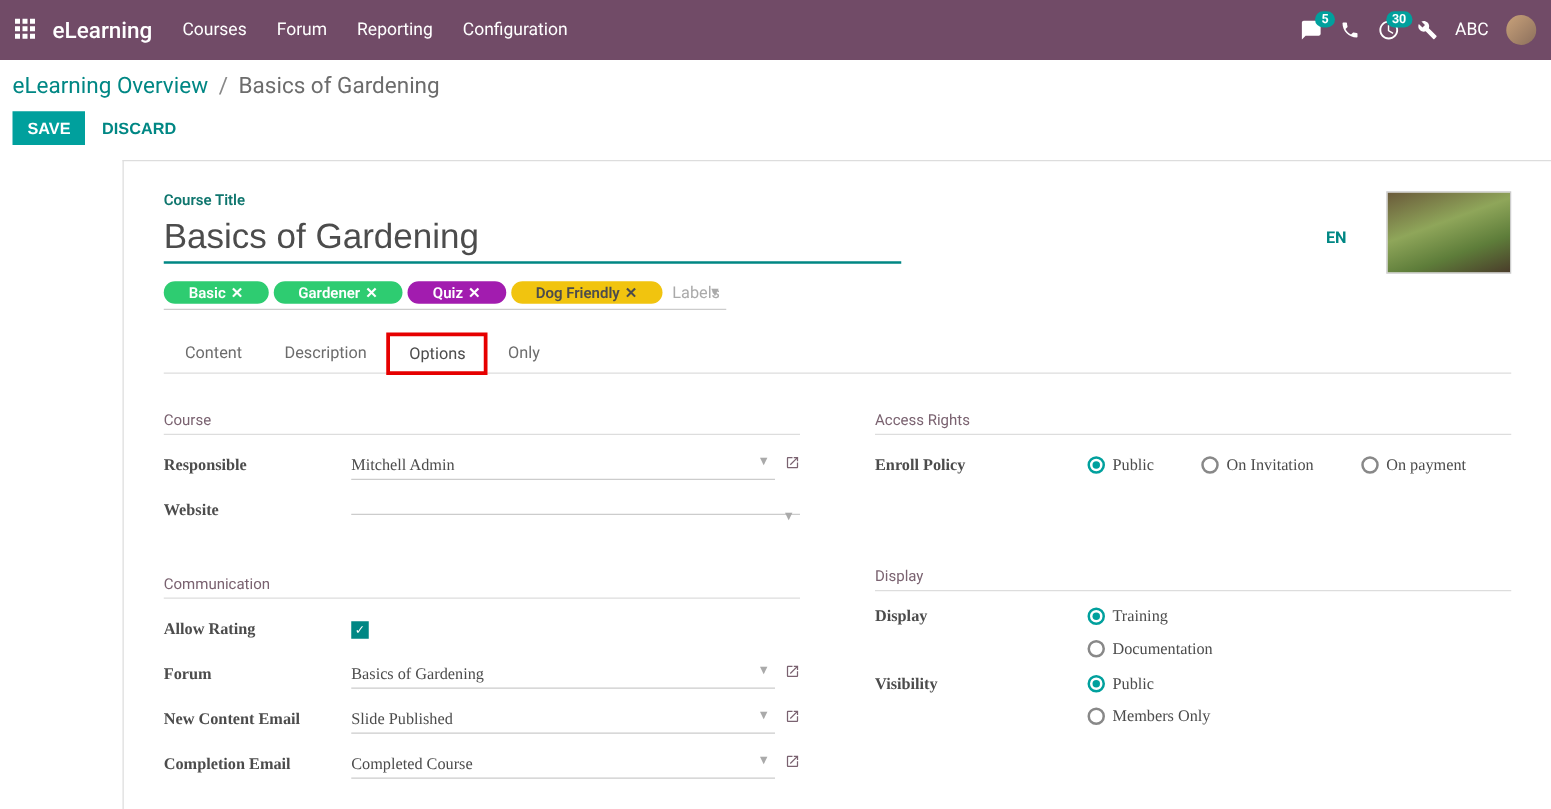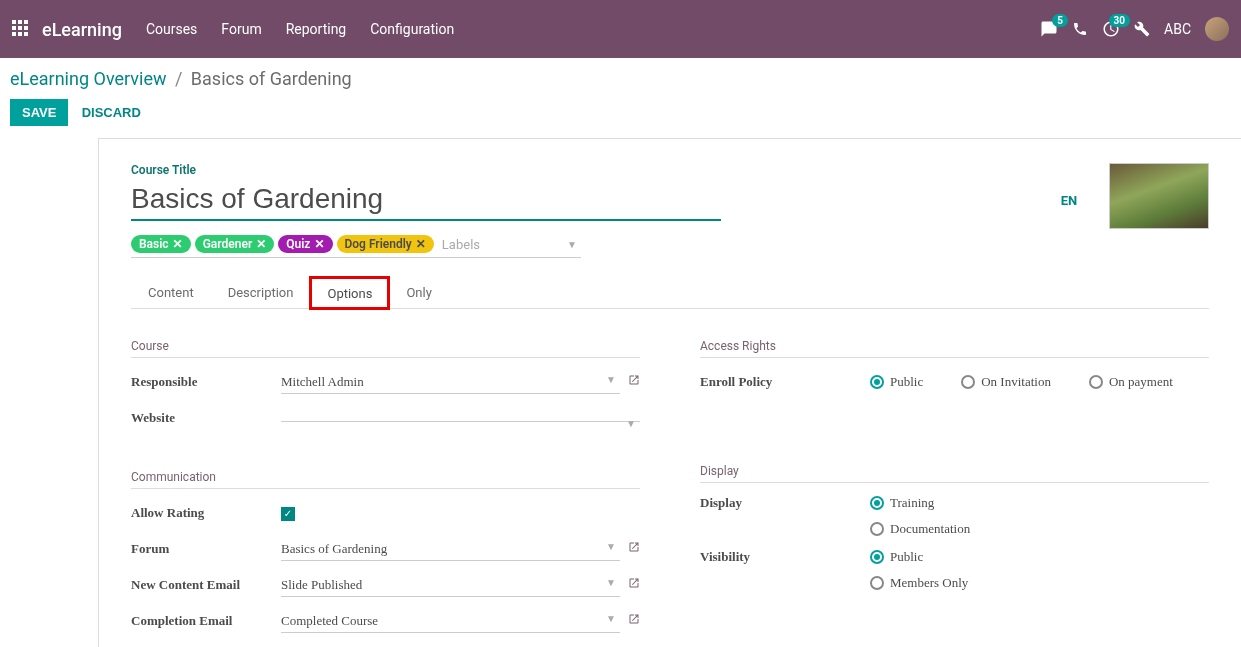--- a/index.html
+++ b/index.html
@@ -1,19 +1,19 @@
 <!DOCTYPE html>
 <html><head>
 <meta charset="utf-8">
 <style>
   * { box-sizing: border-box; margin: 0; padding: 0; }
   body { font-family: -apple-system, BlinkMacSystemFont, "Segoe UI", Roboto, sans-serif; font-size: 13px; color: #4c4c4c; background: #fff; width: 1241px; }
 
   
-  .navbar { background: #714B67; height: 58px; display: flex; align-items: center; padding: 0 12px; color: #fff; }
+  .navbar { background: #714B67; height: 48px; display: flex; align-items: center; padding: 0 12px; color: #fff; }
   .navbar .apps-icon { width: 18px; height: 18px; display: grid; grid-template-columns: repeat(3,4px); grid-template-rows: repeat(3,4px); gap: 2px; margin-right: 12px; cursor: pointer; }
   .navbar .apps-icon span { background: #fff; width: 4px; height: 4px; }
   .navbar .brand { font-size: 18px; font-weight: 500; margin-right: 24px; }
   .navbar .menu-item { margin-right: 24px; font-size: 14px; cursor: pointer; }
   .navbar .spacer { flex: 1; }
   .navbar .right-item { margin-left: 14px; display: flex; align-items: center; cursor: pointer; position: relative; }
   .navbar .badge { background: #00A09D; color: #fff; font-size: 10px; font-weight: bold; border-radius: 8px; padding: 1px 5px; position: absolute; top: -6px; right: -10px; }
   .navbar svg { fill: #fff; }
   .navbar .avatar { width: 24px; height: 24px; border-radius: 50%; background: linear-gradient(135deg,#c9a27a,#8b6f5c); margin-left: 14px; }
 
@@ -36,21 +36,21 @@
   .lang-col { width: 40px; text-align: center; }
   .img-col { width: 100px; margin-left: 20px; }
   .course-thumb { width: 100px; height: 66px; background: linear-gradient(160deg,#6a5a3a 0%,#8fa65a 40%,#5e7d3a 70%,#4a3c2a 100%); border: 1px solid #ccc; }
 
   .field-label-sm { font-size: 12px; font-weight: 600; color: #0f766e; margin-bottom: 4px; display: block; }
   .title-input { font-size: 28px; font-weight: 500; border: none; border-bottom: 2px solid #008784; width: 590px; padding: 2px 0 4px 0; outline: none; color: #4c4c4c; }
   .lang-btn { color: #008784; font-weight: bold; font-size: 13px; margin-top: 30px; display: inline-block; cursor: pointer; }
 
   
   .tags-row { margin-top: 14px; display: flex; align-items: center; border-bottom: 1px solid #ccc; width: 450px; padding-bottom: 4px; position: relative; }
-  .tag { border-radius: 10px; padding: 2px 8px; font-size: 12px; font-weight: 600; margin-right: 4px; display: inline-flex; align-items: center; cursor: pointer; }
+  .tag { border-radius: 10px; padding: 2px 20px; font-size: 12px; font-weight: 600; margin-right: 4px; display: inline-flex; align-items: center; cursor: pointer; }
   .tag .x { margin-left: 4px; font-weight: bold; }
   .tag-green { background: #2ecc71; color: #fff; }
   .tag-purple { background: #a21caf; color: #fff; }
   .tag-yellow { background: #f1c40f; color: #4c4c4c; }
   .tags-placeholder { color: #aaa; font-size: 13px; margin-left: 4px; }
   .tags-caret { position: absolute; right: 4px; color: #aaa; font-size: 10px; }
 
   
   .tabs { display: flex; border-bottom: 1px solid #ddd; margin-top: 18px; }
   .tab { padding: 8px 16px; font-size: 13px; color: #6c6c6c; cursor: pointer; border: 1px solid transparent; border-bottom: none; }

